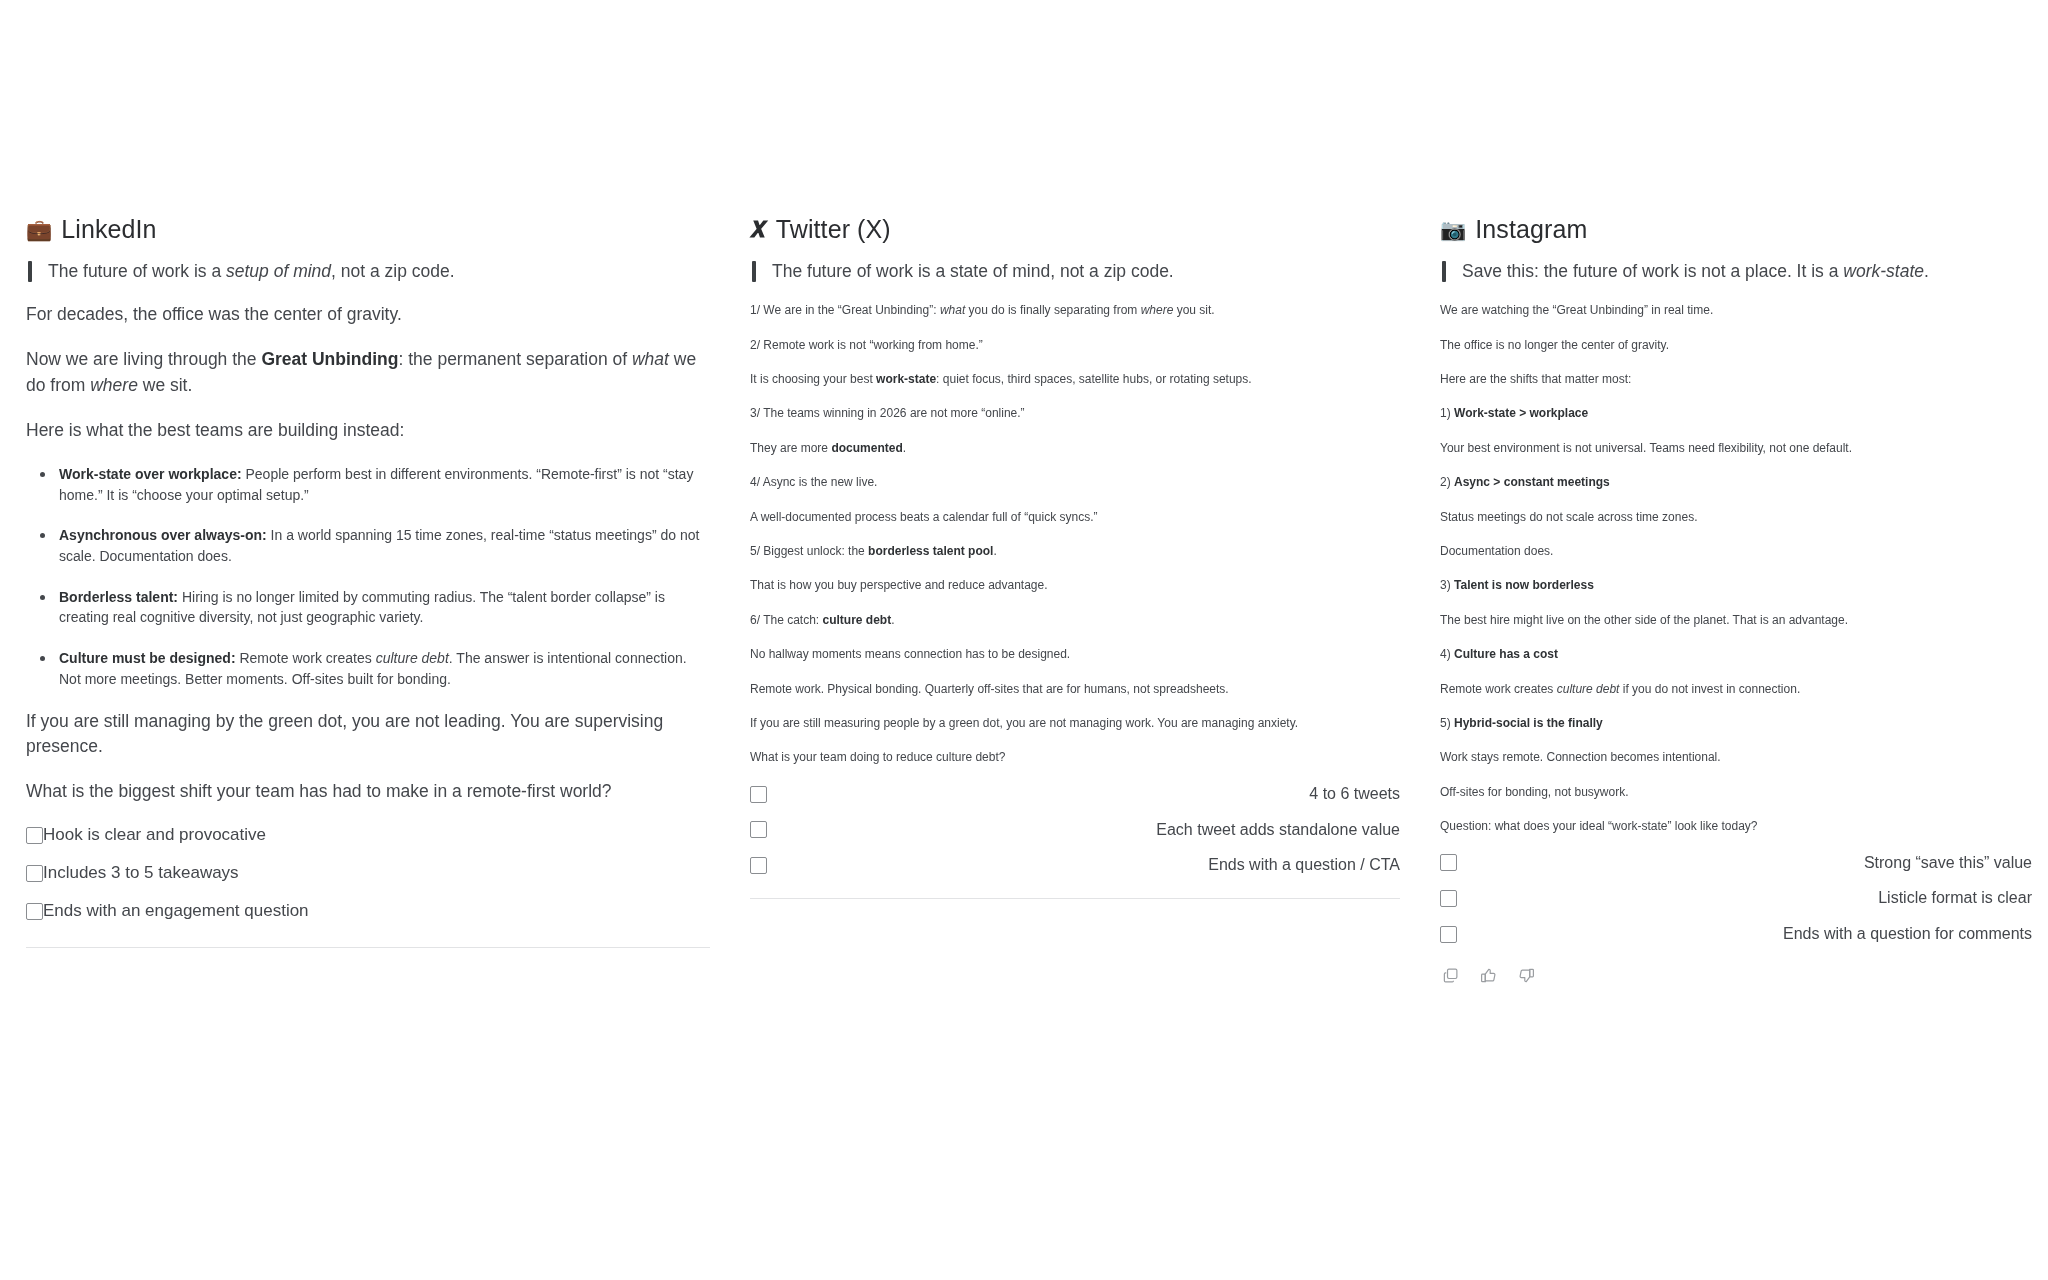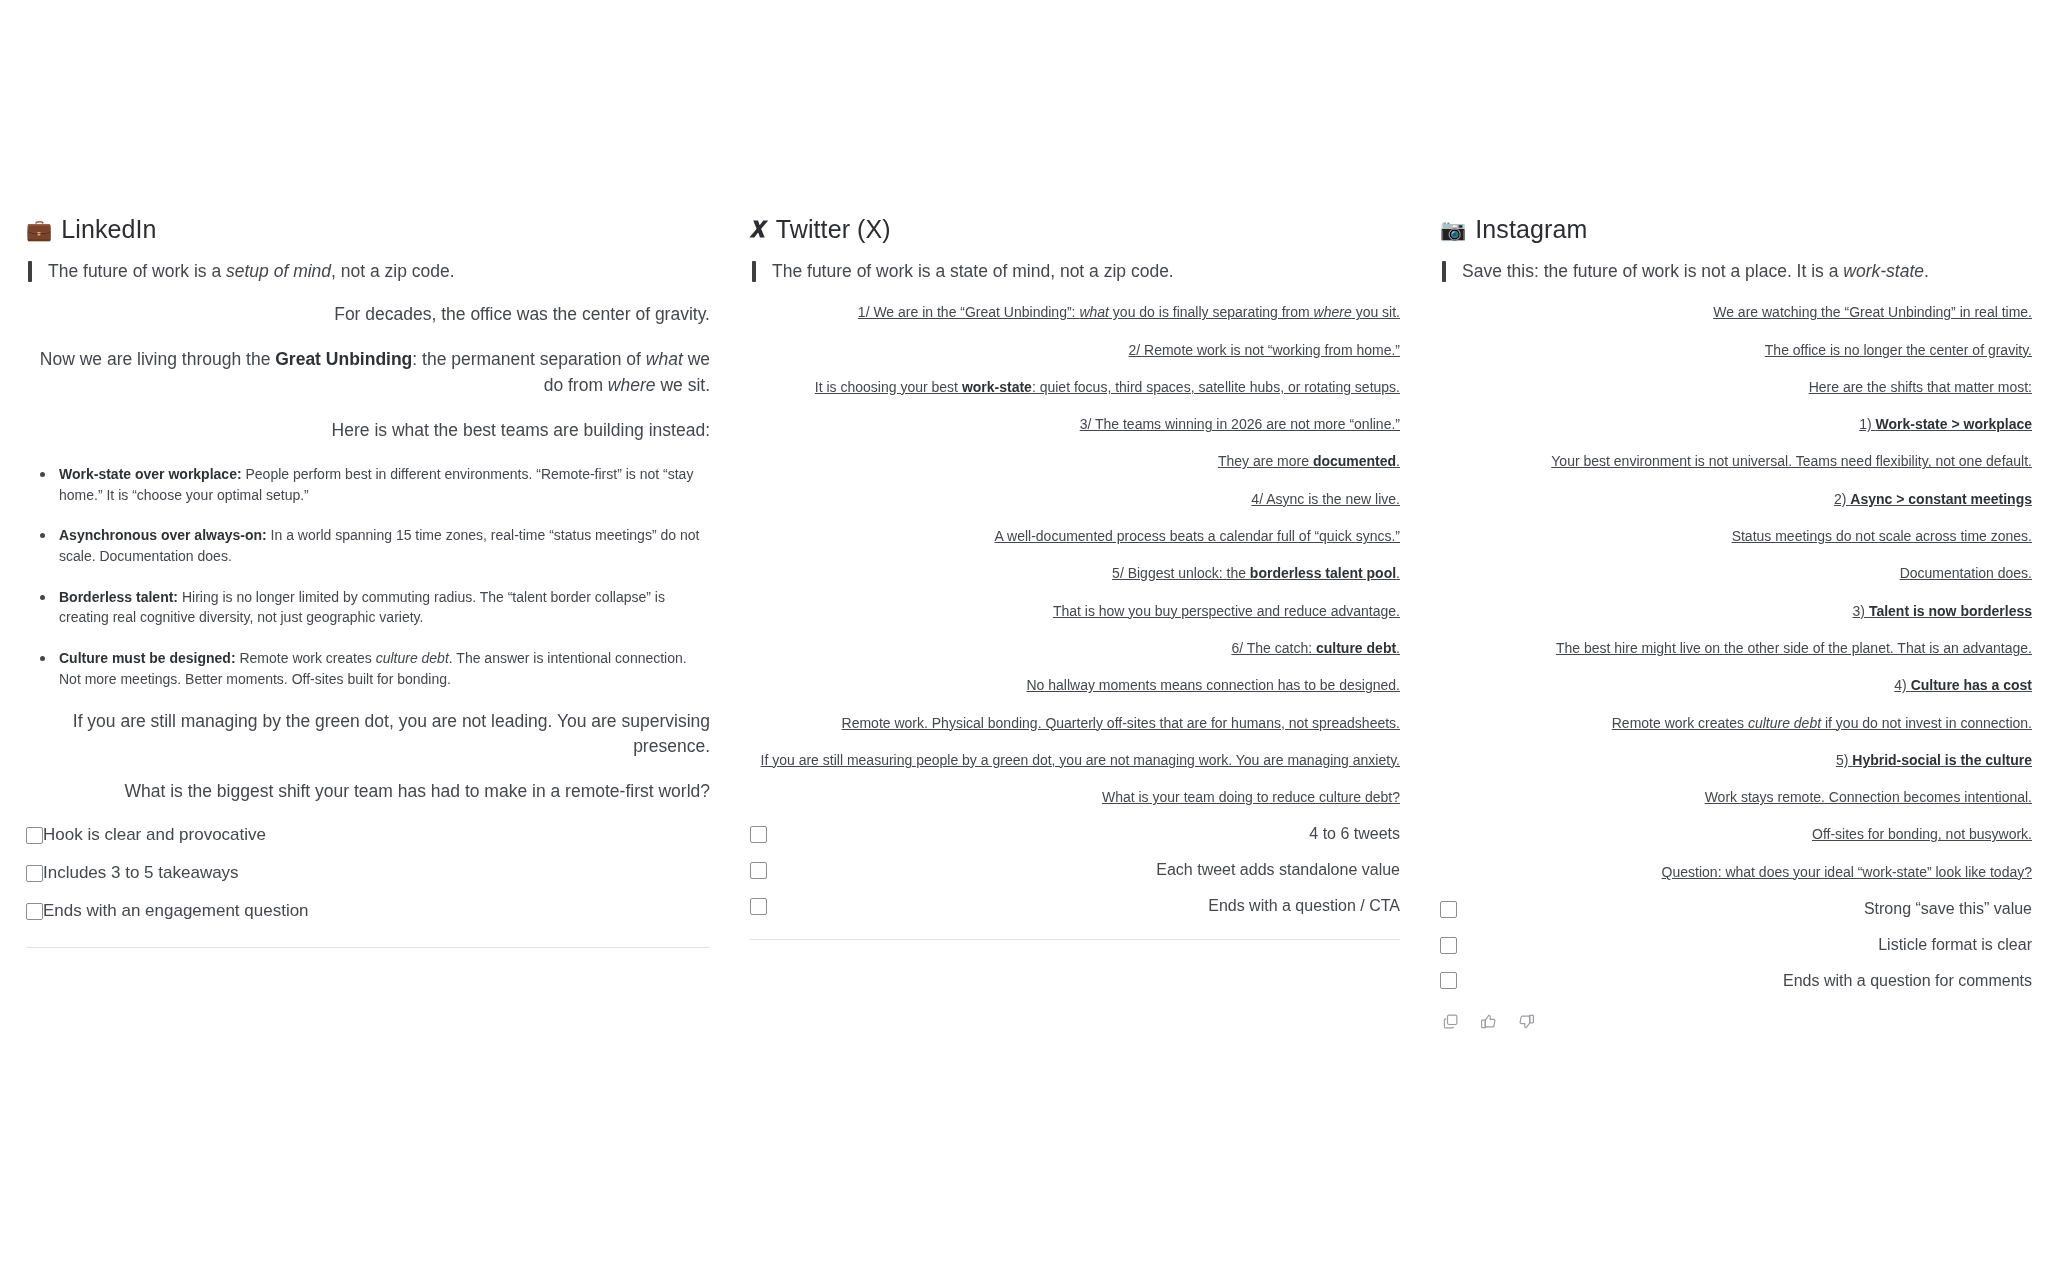--- a/index.html
+++ b/index.html
@@ -70,27 +70,25 @@
     height: 21px;
     background: #3c4043;
     border-radius: 1px;
   }
 
   p.para {
     margin: 12px 0 19px 0;
     font-size: 17.5px;
     line-height: 1.48;
     color: #44474c;
-    text-align: right;
   }
   .col-twitter p.para, .col-instagram p.para {
-    font-size: 14px;
+    font-size: 12px;
     margin-bottom: 17px;
     line-height: 1.45;
-    text-decoration: underline;
   }
 
   ul.bullets {
     margin: 0 0 19px 0;
     padding-left: 30px;
     list-style: disc;
   }
   ul.bullets li {
     font-size: 14px;
     line-height: 1.48;
@@ -270,21 +268,21 @@
     <p class="para"><span>2) </span><b>Async &gt; constant meetings</b></p>
     <p class="para">Status meetings do not scale across time zones.</p>
     <p class="para">Documentation does.</p>
 
     <p class="para"><span>3) </span><b>Talent is now borderless</b></p>
     <p class="para">The best hire might live on the other side of the planet. That is an advantage.</p>
 
     <p class="para"><span>4) </span><b>Culture has a cost</b></p>
     <p class="para"><span>Remote work creates </span><i>culture debt</i><span> if you do not invest in connection.</span></p>
 
-    <p class="para"><span>5) </span><b>Hybrid-social is the culture</b></p>
+    <p class="para"><span>5) </span><b>Hybrid-social is the finally</b></p>
     <p class="para">Work stays remote. Connection becomes intentional.</p>
     <p class="para">Off-sites for bonding, not busywork.</p>
     <p class="para">Question: what does your ideal “work-state” look like today?</p>
 
     <ul class="checklist">
       <li class="check-row">
         <span class="checkbox"></span>
         <span class="check-label">Strong “save this” value</span>
       </li>
       <li class="check-row">

